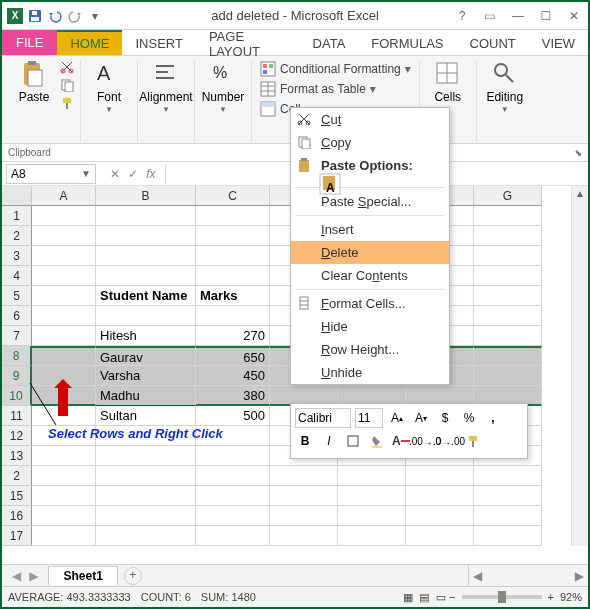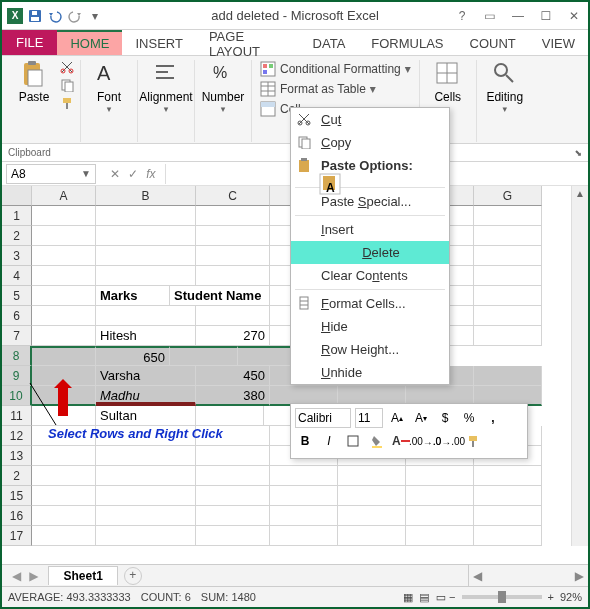--- a/index.html
+++ b/index.html
@@ -4,23 +4,23 @@
 <style>
 * { box-sizing: border-box; margin: 0; padding: 0; font-family: "Segoe UI", Tahoma, sans-serif; }
 body { background: #fff; width: 590px; height: 609px; border: 2px solid #0a6332; position: relative; overflow: hidden; font-size: 12px; }
 .titlebar { height: 28px; background: #fff; border-bottom: 1px solid #d4d4d4; display: flex; align-items: center; padding: 0 4px; position: relative; }
 .qat { display: flex; gap: 2px; align-items: center; }
 .qat-icon { width: 18px; height: 18px; display: flex; align-items: center; justify-content: center; }
 .title { position: absolute; left: 50%; transform: translateX(-50%); color: #444; font-size: 13px; }
 .winbtns { margin-left: auto; display: flex; gap: 8px; color: #666; }
 .winbtns span { width: 20px; text-align: center; }
 .menubar { height: 26px; display: flex; align-items: stretch; border-bottom: 1px solid #d4d4d4; }
-.filetab { background: #be185d; color: #fff; padding: 4px 14px; font-size: 13px; display: flex; align-items: center; }
+.filetab { background: #ec4899; color: #fff; padding: 4px 14px; font-size: 13px; display: flex; align-items: center; }
 .rtab { padding: 4px 13px; color: #444; font-size: 13px; display: flex; align-items: center; border-top: 2px solid transparent; }
-.rtab.active { color: #217346; border-top: 2px solid #217346; background: #fca5a5; }
+.rtab.active { color: #217346; border-top: 2px solid #217346; background: #eab308; }
 .ribbon { height: 88px; background: #f5f5f5; border-bottom: 1px solid #d4d4d4; display: flex; padding: 4px 0 0 4px; position: relative; }
 .rgroup { padding: 0 6px; border-right: 1px solid #e0e0e0; display: flex; flex-direction: column; align-items: center; justify-content: space-between; height: 82px; }
 .rgroup-top { display: flex; align-items: flex-start; gap: 4px; }
 .big-btn { display: flex; flex-direction: column; align-items: center; width: 44px; }
 .big-icon { width: 28px; height: 28px; margin-bottom: 2px; }
 .styles-col { display: flex; flex-direction: column; gap: 2px; font-size: 12px; color: #444; }
 .styles-col div { display: flex; align-items: center; gap: 4px; padding: 1px 2px; }
 .clip-row { display: flex; justify-content: space-between; padding: 0 6px; height: 18px; align-items: center; font-size: 10px; color: #666; border-bottom: 1px solid #d4d4d4; }
 .namebox-row { height: 24px; display: flex; align-items: center; border-bottom: 1px solid #e0e0e0; }
 .namebox { width: 90px; border: 1px solid #ccc; height: 20px; margin: 0 4px; padding: 0 4px; display: flex; align-items: center; justify-content: space-between; background: #fff; }
@@ -36,21 +36,21 @@
 .row.sel .rh { background: #d6d6d6; color: #217346; border-right: 2px solid #217346; }
 .row.sel.first .cell, .row.sel.last .cell { }
 .bold { font-weight: bold; }
 .right { text-align: right; }
 .annotation { position: absolute; color: #1030cc; font-weight: bold; font-style: italic; font-size: 13px; }
 .arrow-red { position: absolute; }
 .arrow-red .head { width: 0; height: 0; border: 9px solid transparent; }
 .arrow-red .shaft { background: #d30000; position: absolute; }
 .ctx-menu { position: absolute; background: #fff; border: 1px solid #b8b8b8; box-shadow: 2px 2px 6px rgba(0,0,0,0.2); font-size: 13px; z-index: 10; width: 160px; }
 .ctx-menu .mi { display: flex; align-items: center; padding: 4px 8px 4px 30px; position: relative; color: #333; }
-.ctx-menu .mi:hover, .ctx-menu .mi.hover { background: #5eead4; justify-content: center; }
+.ctx-menu .mi:hover, .ctx-menu .mi.hover { background: #fdba74; }
 .ctx-menu .mi .icn { position: absolute; left: 6px; width: 16px; height: 16px; }
 .ctx-menu .sep { height: 1px; background: #e0e0e0; margin: 2px 4px; }
 .ctx-menu .mi u { text-decoration: underline; }
 .mini-tb { position: absolute; background: #fff; border: 1px solid #b8b8b8; box-shadow: 2px 2px 6px rgba(0,0,0,0.2); z-index: 9; padding: 4px; width: 238px; }
 .mini-tb .trow { display: flex; gap: 4px; align-items: center; margin-bottom: 3px; }
 .mini-tb input, .mini-tb .sel { border: 1px solid #ccc; font-size: 12px; height: 20px; padding: 0 2px; }
 .mini-tb .btn { width: 20px; height: 20px; border: 1px solid transparent; display: flex; align-items: center; justify-content: center; font-size: 12px; }
 .sheet-tabs { position: absolute; bottom: 21px; left: 0; right: 0; height: 22px; border-top: 1px solid #ccc; display: flex; align-items: center; background: #f3f3f3; }
 .sheet-tabs .nav { display: flex; gap: 8px; padding: 0 10px; color: #999; }
 .sheet-tab { background: #fff; border: 1px solid #ccc; border-bottom: none; padding: 2px 14px; font-weight: bold; font-size: 12px; }
@@ -299,22 +299,22 @@
       <div class="cell" style="width:100px;"></div>
       <div class="cell" style="width:74px;"></div>
       <div class="cell" style="width:68px;"></div>
       <div class="cell" style="width:68px;"></div>
       <div class="cell" style="width:68px;"></div>
       <div class="cell" style="width:68px;"></div>
     </div>
     <div class="row">
       <div class="rh">5</div>
       <div class="cell" style="width:64px;"></div>
+      <div class="cell bold" style="width:100px;">Student Name</div>
       <div class="cell bold" style="width:74px;">Marks</div>
-      <div class="cell bold" style="width:100px;">Student Name</div>
       <div class="cell" style="width:68px;"></div>
       <div class="cell" style="width:68px;"></div>
       <div class="cell" style="width:68px;"></div>
       <div class="cell" style="width:68px;"></div>
     </div>
     <div class="row">
       <div class="rh">6</div>
       <div class="cell" style="width:64px;"></div>
       <div class="cell" style="width:100px;"></div>
       <div class="cell" style="width:74px;"></div>
@@ -329,50 +329,52 @@
       <div class="cell" style="width:100px;">Hitesh</div>
       <div class="cell right" style="width:74px;">270</div>
       <div class="cell" style="width:68px;"></div>
       <div class="cell" style="width:68px;"></div>
       <div class="cell" style="width:68px;"></div>
       <div class="cell" style="width:68px;"></div>
     </div>
     <div class="row sel first">
       <div class="rh">8</div>
       <div class="cell" style="width:64px;border-top:2px solid #217346;"></div>
+      <div class="cell" style="width:100px;border-top:2px solid #217346;">Gaurav</div>
       <div class="cell right" style="width:74px;border-top:2px solid #217346;">650</div>
       <div class="cell" style="width:68px;border-top:2px solid #217346;"></div>
       <div class="cell" style="width:68px;border-top:2px solid #217346;"></div>
       <div class="cell" style="width:68px;border-top:2px solid #217346;"></div>
       <div class="cell" style="width:68px;border-top:2px solid #217346;"></div>
     </div>
     <div class="row sel">
       <div class="rh">9</div>
       <div class="cell" style="width:64px;"></div>
       <div class="cell" style="width:100px;">Varsha</div>
       <div class="cell right" style="width:74px;">450</div>
       <div class="cell" style="width:68px;"></div>
       <div class="cell" style="width:68px;"></div>
       <div class="cell" style="width:68px;"></div>
       <div class="cell" style="width:68px;"></div>
     </div>
     <div class="row sel last">
       <div class="rh">10</div>
       <div class="cell" style="width:64px;border-bottom:2px solid #217346;"></div>
-      <div class="cell" style="width:100px;border-bottom:4px solid #7f1d1d;font-style:italic;">Madhu</div>
+      <div class="cell" style="width:100px;border-bottom:1px solid #7f1d1d;">Madhu</div>
       <div class="cell right" style="width:74px;border-bottom:2px solid #217346;">380</div>
       <div class="cell" style="width:68px;border-bottom:2px solid #217346;"></div>
       <div class="cell" style="width:68px;border-bottom:2px solid #217346;"></div>
       <div class="cell" style="width:68px;border-bottom:2px solid #217346;"></div>
       <div class="cell" style="width:68px;border-bottom:2px solid #217346;"></div>
     </div>
     <div class="row">
       <div class="rh">11</div>
       <div class="cell" style="width:64px;"></div>
       <div class="cell" style="width:100px;">Sultan</div>
+      <div class="cell right" style="width:74px;">500</div>
       <div class="cell" style="width:68px;"></div>
       <div class="cell" style="width:68px;"></div>
       <div class="cell" style="width:68px;"></div>
       <div class="cell" style="width:68px;"></div>
     </div>
     <div class="row">
       <div class="rh">12</div>
       <div class="cell" style="width:64px;"></div>
       <div class="cell" style="width:100px;"></div>
       <div class="cell" style="width:74px;"></div>

